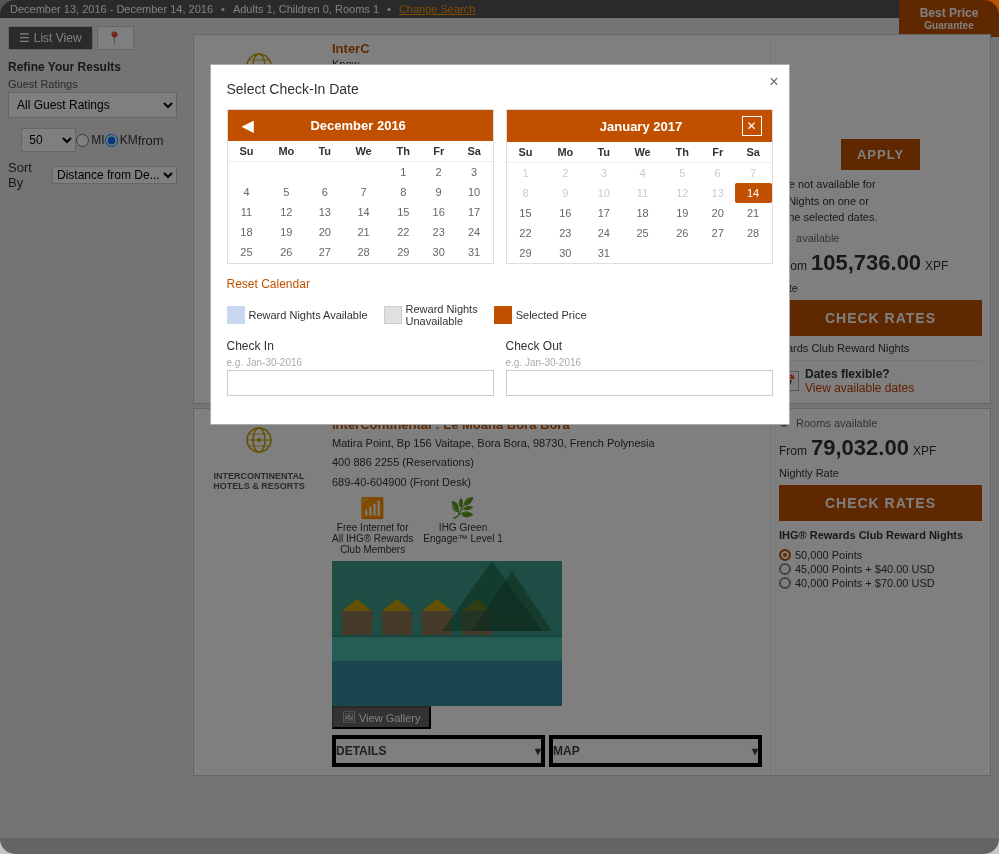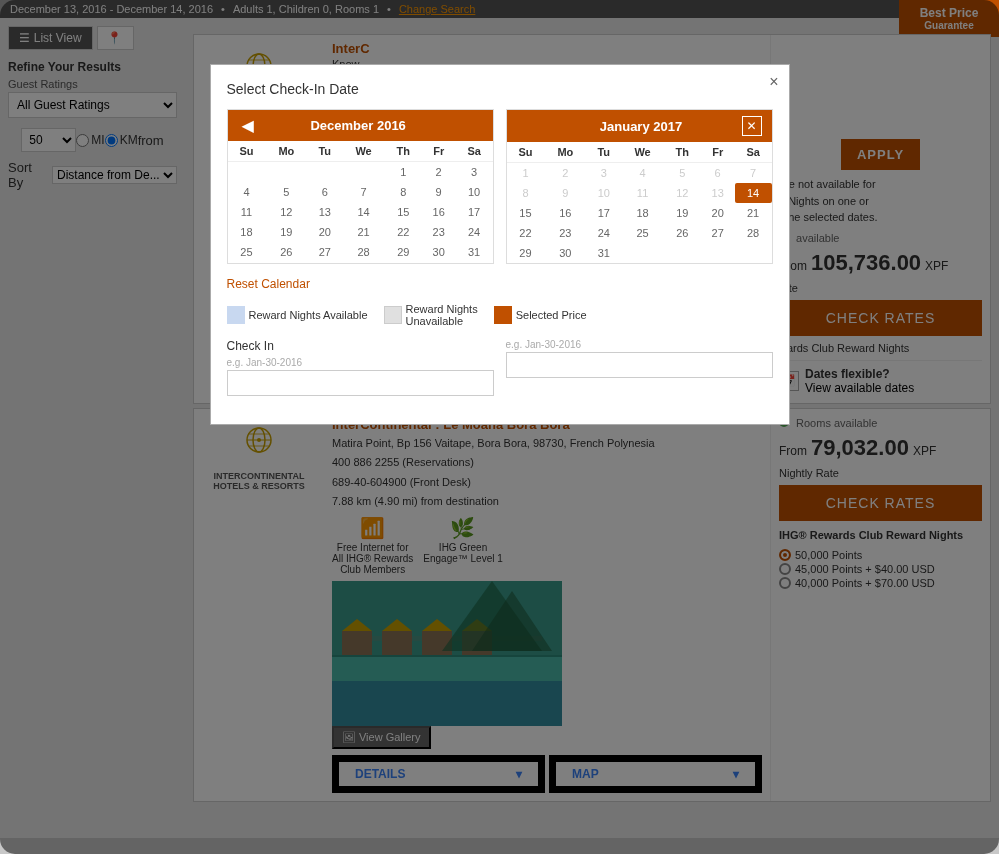--- a/index.html
+++ b/index.html
@@ -33,31 +33,31 @@
     .hotel-left { width: 130px; flex-shrink: 0; padding: 8px; display: flex; flex-direction: column; align-items: center; }
     .hotel-logo-text { font-size: 9px; text-align: center; color: #555; font-weight: bold; line-height: 1.2; }
     .hotel-middle { flex: 1; padding: 8px; }
     .hotel-name { color: #c05000; font-size: 13px; font-weight: bold; text-decoration: none; }
     .hotel-desc { font-size: 11px; color: #333; margin: 2px 0; }
     .hotel-image-container { position: relative; margin-top: 6px; }
     .hotel-image { width: 230px; height: 150px; background: linear-gradient(135deg, #4a9b7f 0%, #2d7a5f 30%, #1a5c44 50%, #3d8a70 70%, #5ba88a 100%); display: flex; align-items: flex-end; justify-content: flex-start; }
     .hotel-image-2 { background: linear-gradient(135deg, #6ab4a0 0%, #4a9b7f 30%, #2d7a5f 50%, #5ba88a 70%, #7bc4b0 100%); }
     .view-gallery-btn { background: rgba(0,0,0,0.6); color: #fff; font-size: 11px; padding: 3px 8px; cursor: pointer; display: flex; align-items: center; gap: 3px; }
     .hotel-actions { display: flex; gap: 4px; margin-top: 6px; }
-    .details-btn, .map-btn { flex: 1; background: #fff; border: 7px solid #000000; padding: 5px 16px; font-size: 12px; cursor: pointer; display: flex; align-items: center; justify-content: space-between; font-weight: bold; color: #3b82f6; }
+    .details-btn, .map-btn { flex: 1; background: #fff; border: 4px solid #000000; padding: 5px 0; font-size: 12px; cursor: pointer; display: flex; align-items: center; justify-content: space-between; font-weight: bold; color: #404040; }
     .hotel-right { width: 220px; flex-shrink: 0; padding: 8px; border-left: 1px solid #eee; display: flex; flex-direction: column; gap: 6px; }
     .price-row { display: flex; align-items: baseline; gap: 4px; }
     .price-from { font-size: 12px; color: #333; }
     .price-amount { font-size: 22px; font-weight: bold; color: #333; }
     .price-currency { font-size: 12px; color: #333; }
     .price-label { font-size: 11px; color: #333; }
-    .check-rates-btn { background: #c05000; color: #fff; border: none; padding: 10px; font-size: 14px; font-weight: normal; cursor: pointer; text-align: center; width: 100%; letter-spacing: 1px; }
+    .check-rates-btn { background: #c05000; color: #fff; border: none; padding: 10px; font-size: 14px; font-weight: bold; cursor: pointer; text-align: center; width: 100%; letter-spacing: 1px; }
     .rewards-label { font-size: 11px; color: #333; }
     .dates-flexible { display: flex; align-items: center; gap: 6px; font-size: 12px; color: #333; border-top: 1px solid #eee; padding-top: 6px; }
-    .dates-flexible a { color: #000000; text-decoration: none; }
+    .dates-flexible a { color: #c2410c; text-decoration: none; }
     .calendar-icon { width: 20px; height: 20px; background: #fff; border: 1px solid #aaa; display: flex; align-items: center; justify-content: center; font-size: 12px; flex-shrink: 0; }
     .rewards-points { font-size: 11px; color: #333; }
     .rewards-points div { display: flex; align-items: center; gap: 4px; margin: 2px 0; }
     .radio-dot { width: 12px; height: 12px; border-radius: 50%; border: 2px solid #888; display: inline-block; flex-shrink: 0; }
     .radio-dot.selected { border-color: #c05000; background: #c05000; box-shadow: inset 0 0 0 2px #fff; }
 
     
     .stars { color: #f90; font-size: 13px; }
     .hotel-info { font-size: 11px; color: #333; line-height: 1.5; margin: 3px 0; }
     .hotel-amenities { display: flex; gap: 10px; margin-top: 6px; align-items: flex-start; }
@@ -275,21 +275,20 @@
         <div class="hotel-logo-text">
           <div>INTERCONTINENTAL</div>
           <div>HOTELS &amp; RESORTS</div>
         </div>
       </div>
       <div class="hotel-middle">
         <a class="hotel-name" href="#">InterContinental : Le Moana Bora Bora</a>
         <div class="hotel-info">Matira Point, Bp 156 Vaitape, Bora Bora, 98730, French Polynesia</div>
         <div class="hotel-info">400 886 2255 (Reservations)</div>
         <div class="hotel-info">689-40-604900 (Front Desk)</div>
-        <div class="hotel-info">7.88 km (4.90 mi) from destination</div>
         <div class="hotel-amenities">
           <div class="amenity">
             <div class="amenity-icon">📶</div>
             <div style="white-space:pre-line;font-size:10px;">Free Internet for
 All IHG® Rewards
 Club Members</div>
           </div>
           <div class="amenity">
             <div class="amenity-icon green-icon">🌿</div>
             <div style="white-space:pre-line;font-size:10px;">IHG Green
@@ -532,19 +531,20 @@
     </div>
 
     
     <div class="date-inputs">
       <div class="date-input-group">
         <label>Check In</label>
         <div class="placeholder-text">e.g. Jan-30-2016</div>
         <input type="text" placeholder="" style="">
       </div>
       <div class="date-input-group">
+        <label>Check Out</label>
         <div class="placeholder-text">e.g. Jan-30-2016</div>
         <input type="text" placeholder="" style="">
       </div>
     </div>
 
   </div>
 </div>
 
 </body></html>

